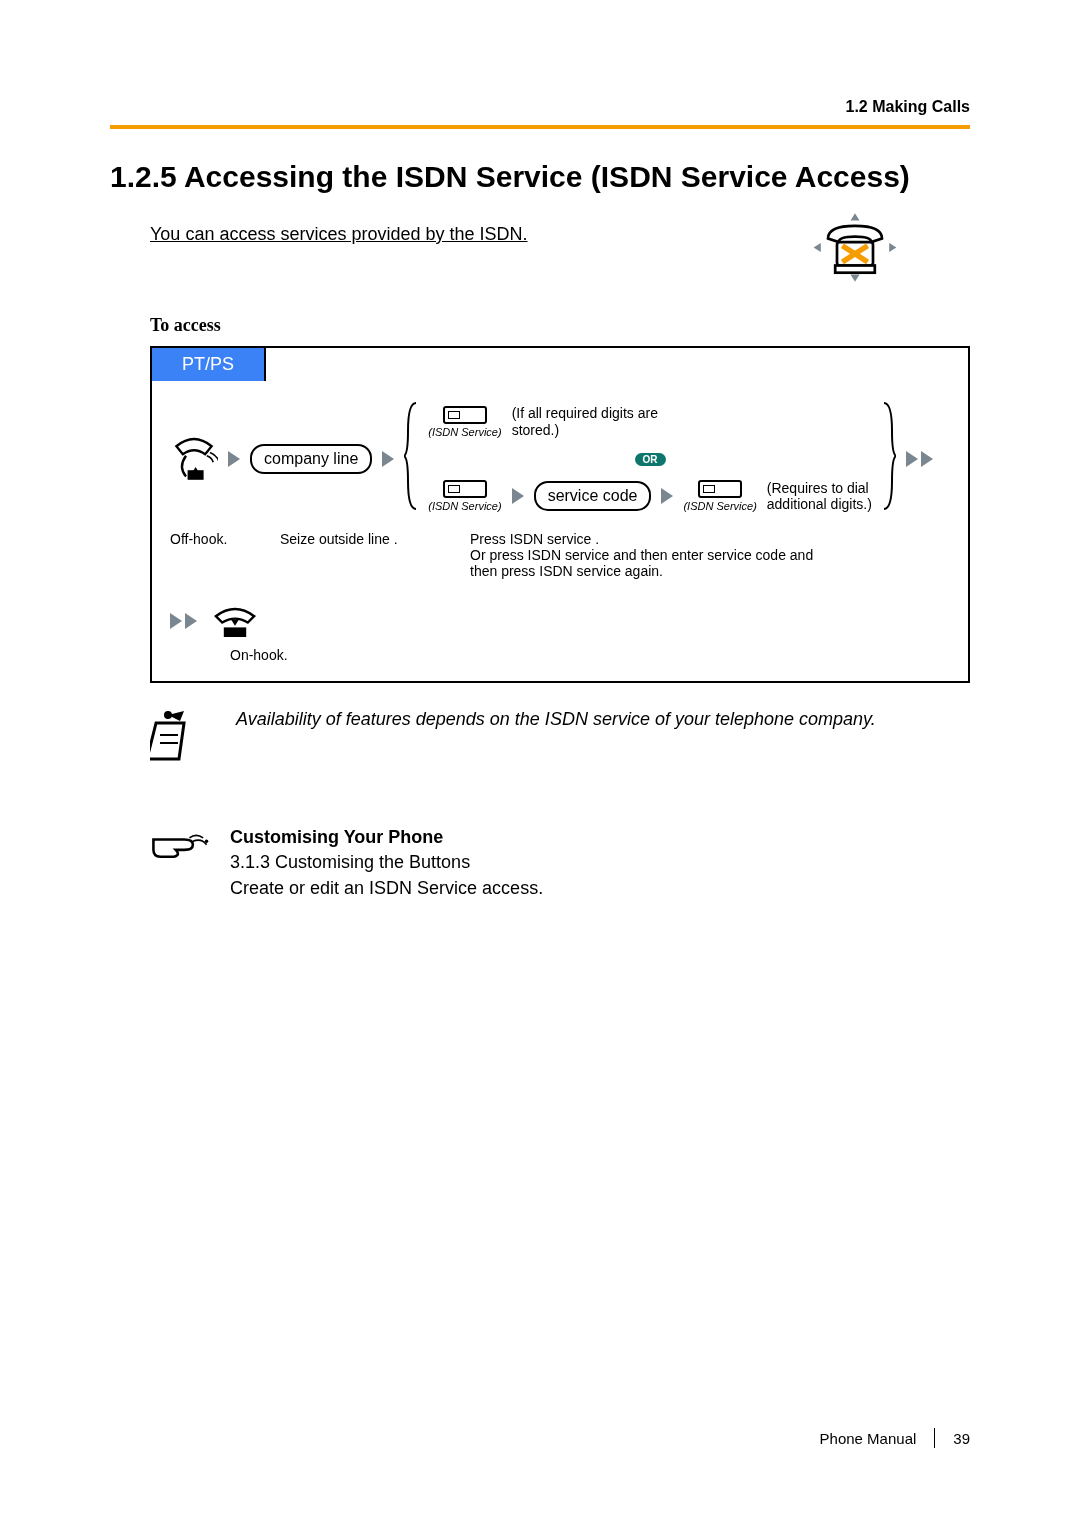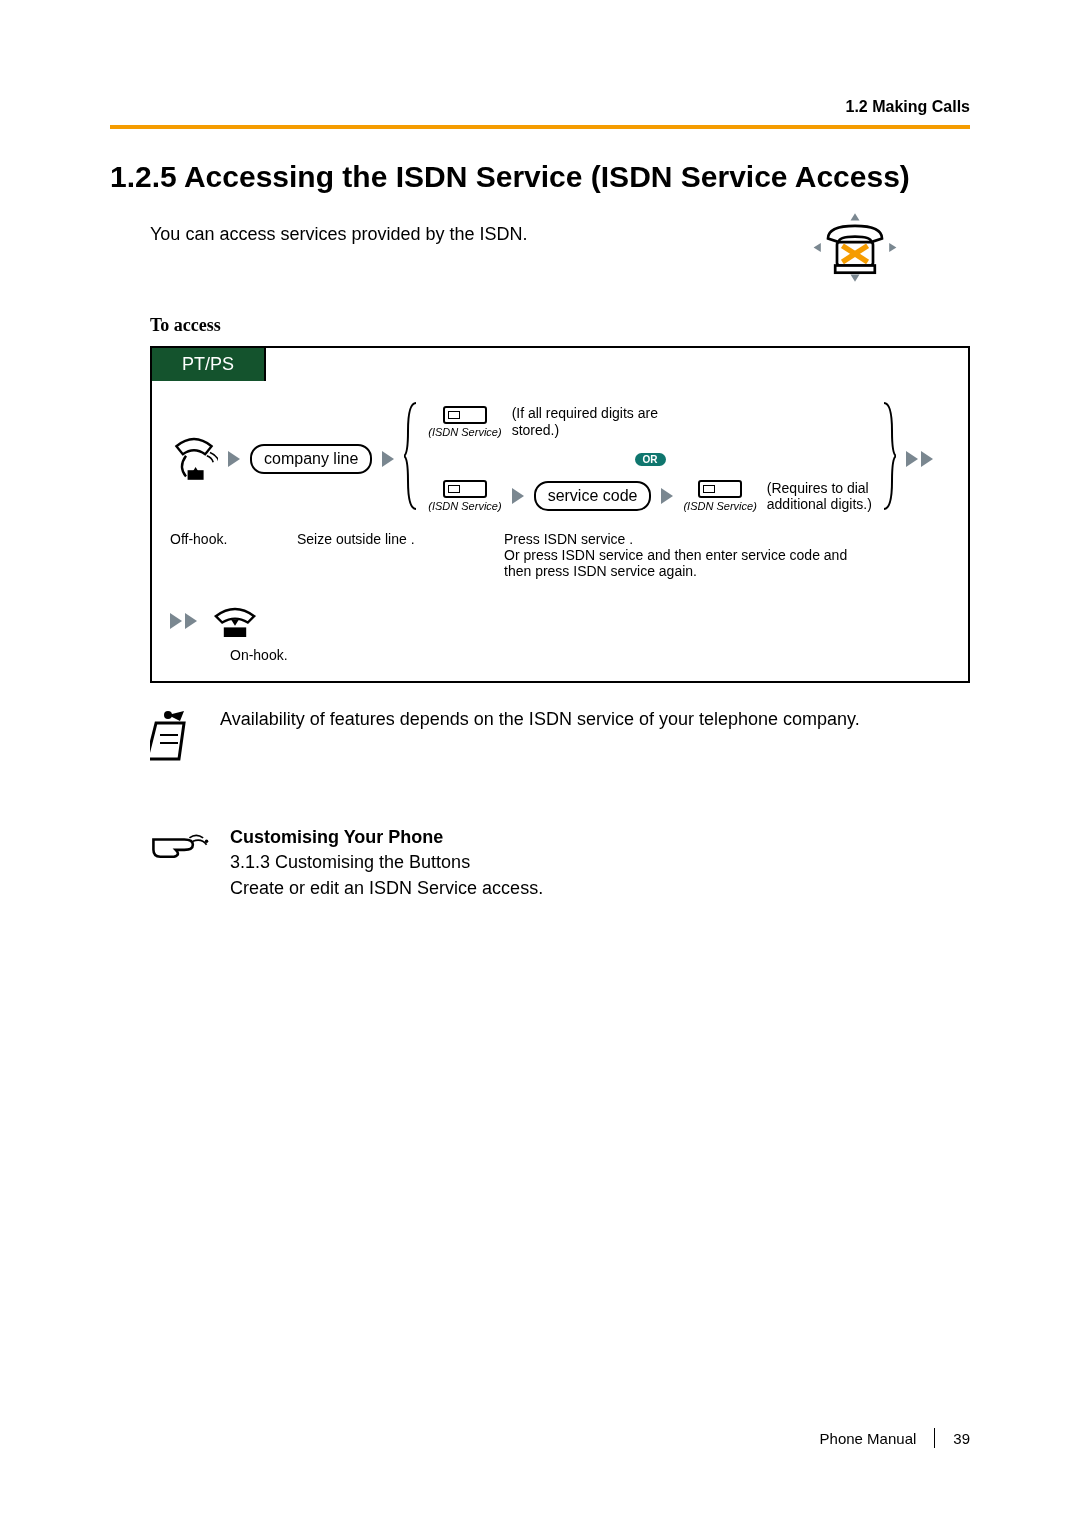--- a/index.html
+++ b/index.html
@@ -31,20 +31,21 @@
     font-weight: bold;
   }
   h1.section-title {
     font-size: 30px;
     font-weight: bold;
     margin: 60px 0 30px 0;
   }
   .intro {
     font-size: 18px;
     margin: 0 0 30px 40px;
+    text-decoration: underline;
   }
   .phone-icon {
     position: absolute;
     right: 180px;
     top: 210px;
     width: 90px;
     height: 75px;
   }
   .subhead {
     font-size: 18px;
@@ -52,21 +53,21 @@
     margin: 70px 0 10px 40px;
     font-family: Liberation Serif, serif;
   }
   .proc-box {
     margin-left: 40px;
     border: 2px solid #000;
     width: 820px;
     box-sizing: border-box;
   }
   .proc-tab {
-    background: #14532d;
+    background: #3b82f6;
     color: #fff;
     display: inline-block;
     padding: 6px 30px;
     font-size: 18px;
     margin: -2px 0 0 -2px;
     border: 2px solid #000;
     border-bottom: none;
   }
   .flow {
     padding: 20px 18px 18px 18px;
@@ -141,42 +142,43 @@
   }
   .paren-note {
     font-size: 14px;
     line-height: 1.2;
     max-width: 150px;
   }
   .step-labels {
     display: flex;
     font-size: 14px;
     margin-top: 14px;
-    gap: 17px;
+    gap: 0;
   }
   .step-labels > div { padding-right: 20px; }
   .step-off { width: 90px; }
   .step-seize { width: 170px; }
   .step-press { flex: 1; }
   .row2 {
     display: flex;
     align-items: center;
     gap: 14px;
     margin-top: 22px;
   }
   .onhook-svg { width: 48px; height: 40px; }
   .onhook-label { font-size: 14px; margin-top: 6px; margin-left: 60px; }
 
   .note-block {
     display: flex;
-    gap: 20px;
+    gap: 36px;
     margin-left: 40px;
     margin-top: 26px;
     align-items: flex-start;
     font-size: 18px;
+    font-style: italic;
   }
   .note-icon-svg { width: 50px; height: 56px; flex: 0 0 auto; }
 
   .cust-block {
     display: flex;
     gap: 20px;
     margin-left: 40px;
     margin-top: 60px;
     align-items: flex-start;
   }

